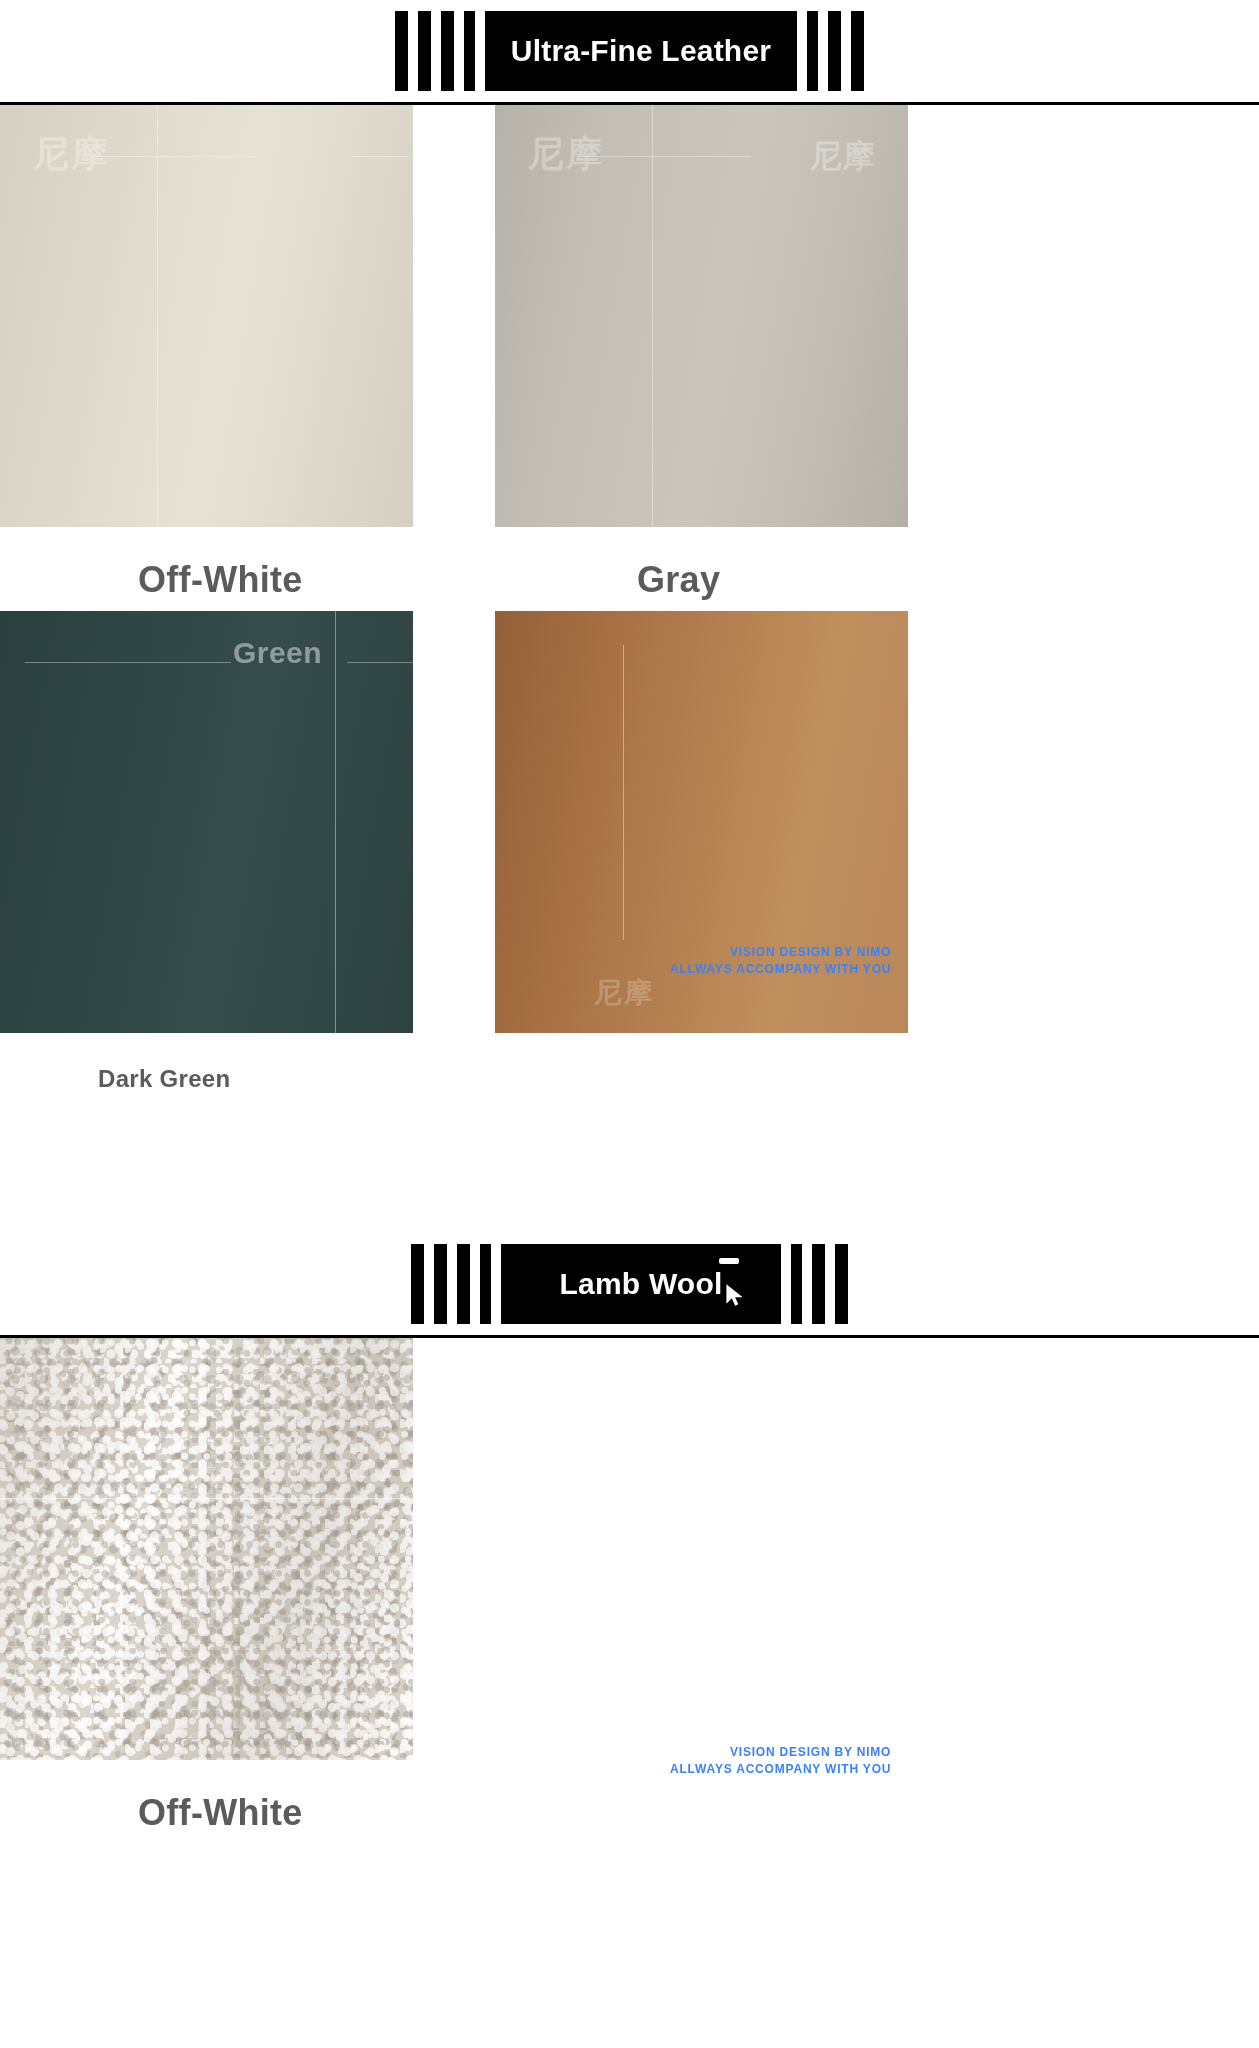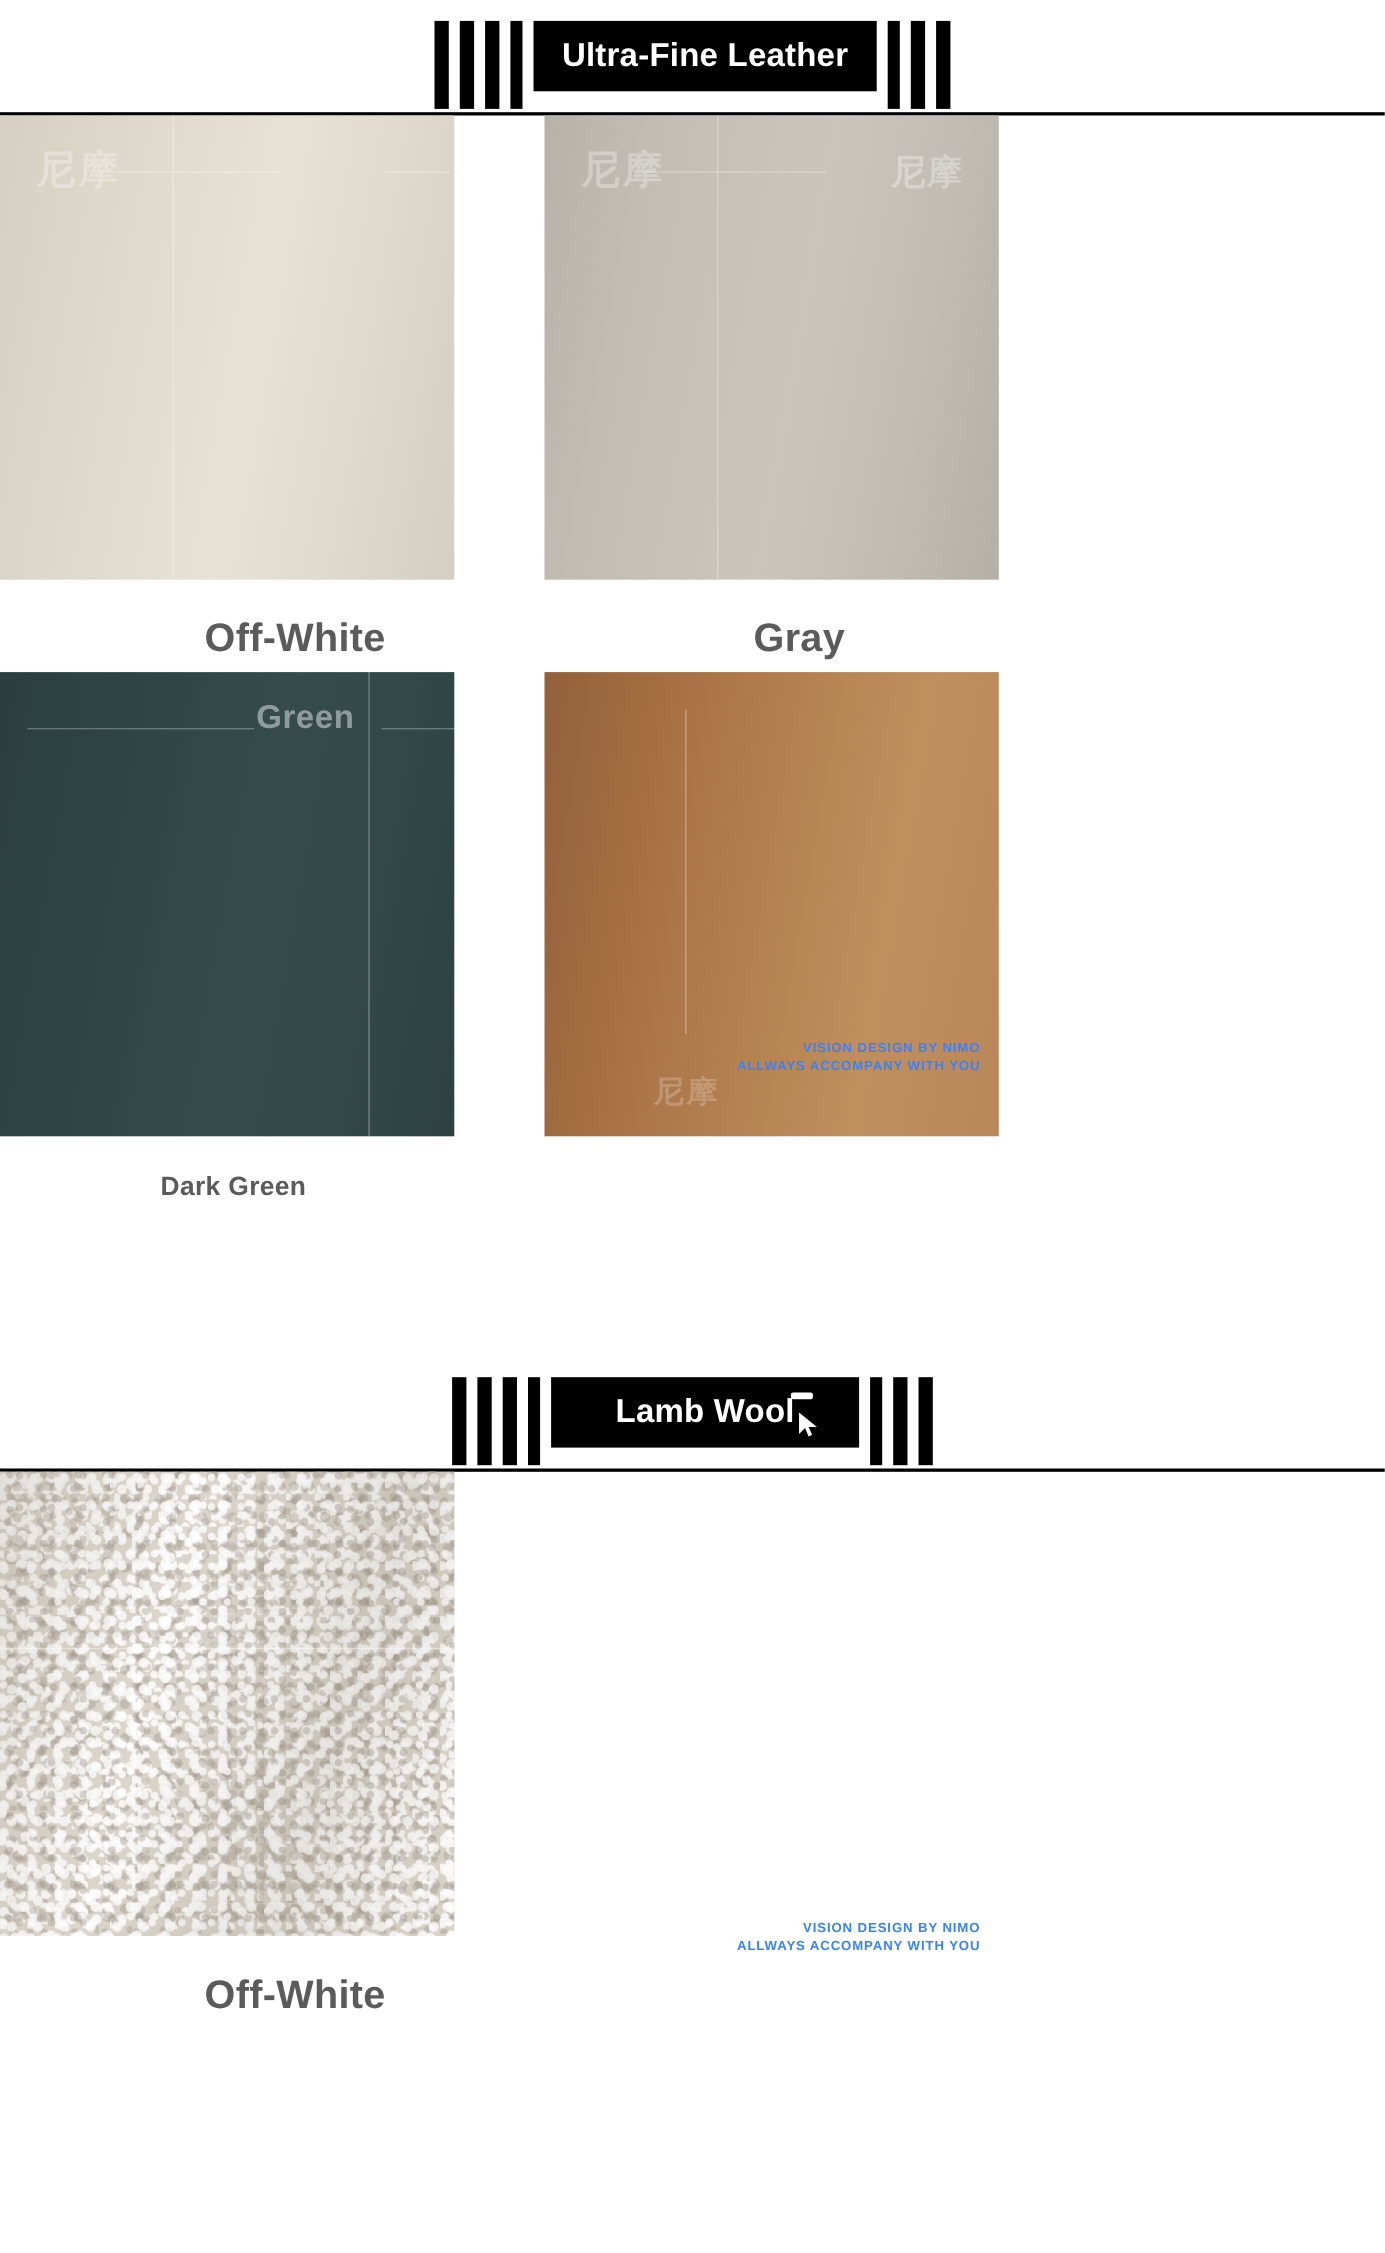--- a/index.html
+++ b/index.html
@@ -26,21 +26,21 @@
     height:105px;
     display:flex;
     align-items:center;
     justify-content:center;
     background:#ffffff;
     border-bottom:3px solid #000000;
   }
   .header-inner {
     display:flex;
     align-items:stretch;
-    height:64px;
+    height:80px;
     text-decoration:underline;
   }
   .bars {
     display:flex;
     align-items:stretch;
     height:80px;
   }
   .bars .bar {
     background:#000000;
     width:13px;
@@ -208,21 +208,20 @@
 
   
   .swatch-label {
     margin-top:32px;
     font-size:34px;
     font-weight:bold;
     color:#5b5b5b;
     padding-left:138px;
     letter-spacing:0.3px;
     white-space:nowrap;
-    margin-left:48px;
   }
   .swatch-label.sz-md { font-size:36px; padding-left:138px; }
   .swatch-label.sz-sm { font-size:24px; padding-left:98px; }
   .swatch-label.offset-gray { padding-left:142px; }
 
   
   .watermark {
     position:absolute;
     text-align:right;
     color:#3b82f6;

